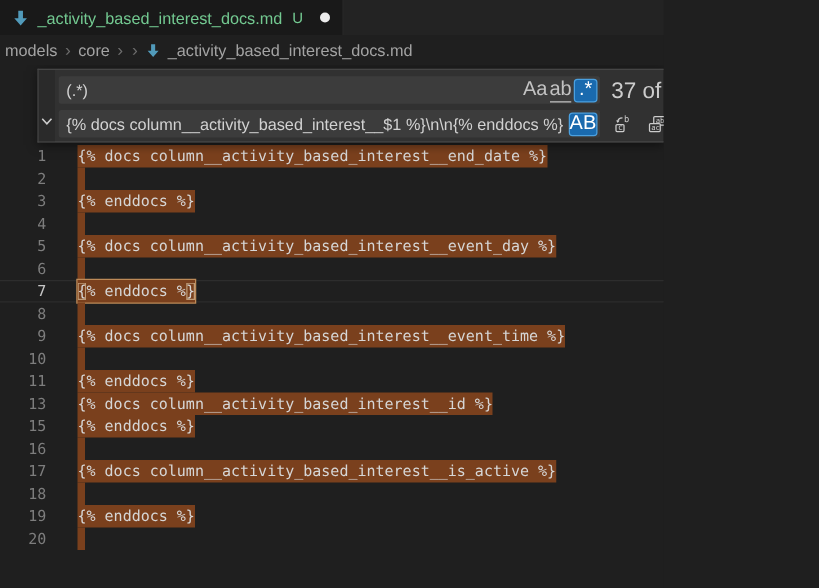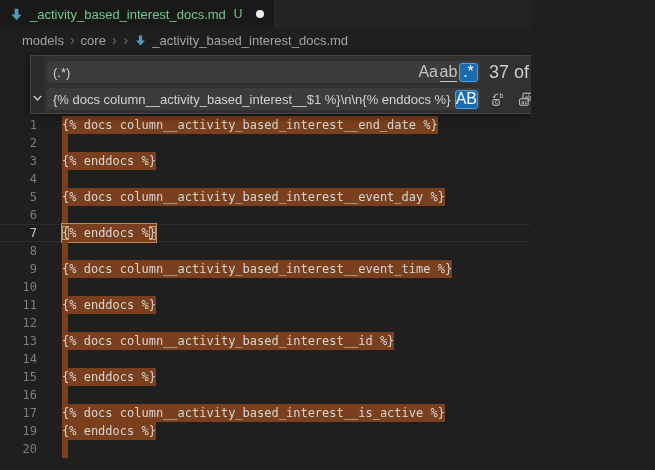--- a/index.html
+++ b/index.html
@@ -21,21 +21,21 @@
     max-width:280px;
   }
   .tab-title{font-size:13px;color:var(--green);white-space:nowrap;}
   .git-badge{font-size:12px;color:var(--green);margin-left:2px;}
   .dot{width:8px;height:8px;border-radius:50%;background:#ededed;margin-left:7px;}
   .md-icon{display:flex;align-items:center;}
 
   
   .breadcrumbs{
     height:24px;display:flex;align-items:center;gap:5px;
-    padding-left:22px;background:#1f1f1f;font-size:13px;color:#a3a3a3;
+    padding-left:4px;background:#1f1f1f;font-size:13px;color:#a3a3a3;
     white-space:nowrap;
   }
   .breadcrumbs .sep{color:#6d6d6d;font-size:14px;margin:0 1px;line-height:1;}
   .breadcrumbs .md-icon svg{width:13px;height:13px;}
 
   
   .editor{position:absolute;top:52px;left:0;right:0;bottom:0;background:#1f1f1f;overflow:hidden;}
   #code-lines{padding-top:64px;font-family:"DejaVu Sans Mono", monospace;font-size:12px;line-height:18px;}
   .code-row{display:flex;height:18px;white-space:pre;}
   .ln{width:37px;text-align:right;color:#7d7d7d;flex:none;user-select:none;}
@@ -127,26 +127,25 @@
         <div class="code-row"><div class="ln">2</div><div class="code"><span class="match empty"></span></div></div>
         <div class="code-row"><div class="ln">3</div><div class="code"><span class="match">{% enddocs %}</span></div></div>
         <div class="code-row"><div class="ln">4</div><div class="code"><span class="match empty"></span></div></div>
         <div class="code-row"><div class="ln">5</div><div class="code"><span class="match">{% docs column__activity_based_interest__event_day %}</span></div></div>
         <div class="code-row"><div class="ln">6</div><div class="code"><span class="match empty"></span></div></div>
         <div class="code-row row-current"><div class="ln">7</div><div class="code"><span class="match current"><span class="bracket">{</span>% enddocs %<span class="bracket">}</span></span></div></div>
         <div class="code-row"><div class="ln">8</div><div class="code"><span class="match empty"></span></div></div>
         <div class="code-row"><div class="ln">9</div><div class="code"><span class="match">{% docs column__activity_based_interest__event_time %}</span></div></div>
         <div class="code-row"><div class="ln">10</div><div class="code"><span class="match empty"></span></div></div>
         <div class="code-row"><div class="ln">11</div><div class="code"><span class="match">{% enddocs %}</span></div></div>
-        <div class="code-row"><div class="ln">12</div><div class="code"><span class="match empty"></span></div></div>
         <div class="code-row"><div class="ln">13</div><div class="code"><span class="match">{% docs column__activity_based_interest__id %}</span></div></div>
-        <div class="code-row"><div class="ln">14</div><div class="code"><span class="match empty"></span></div></div>
         <div class="code-row"><div class="ln">15</div><div class="code"><span class="match">{% enddocs %}</span></div></div>
         <div class="code-row"><div class="ln">16</div><div class="code"><span class="match empty"></span></div></div>
         <div class="code-row"><div class="ln">17</div><div class="code"><span class="match">{% docs column__activity_based_interest__is_active %}</span></div></div>
+        <div class="code-row"><div class="ln">18</div><div class="code"><span class="match empty"></span></div></div>
         <div class="code-row"><div class="ln">19</div><div class="code"><span class="match">{% enddocs %}</span></div></div>
         <div class="code-row"><div class="ln">20</div><div class="code"><span class="match empty"></span></div></div>
       </div>
 
     <div class="find-widget">
       <div class="toggle-col">
         <span>
           <svg width="9" height="6" viewBox="0 0 9 6">
               <polyline points="0.8,1 4.5,5 8.2,1" fill="none" stroke="#cccccc" stroke-width="1.3"></polyline>
             </svg>

